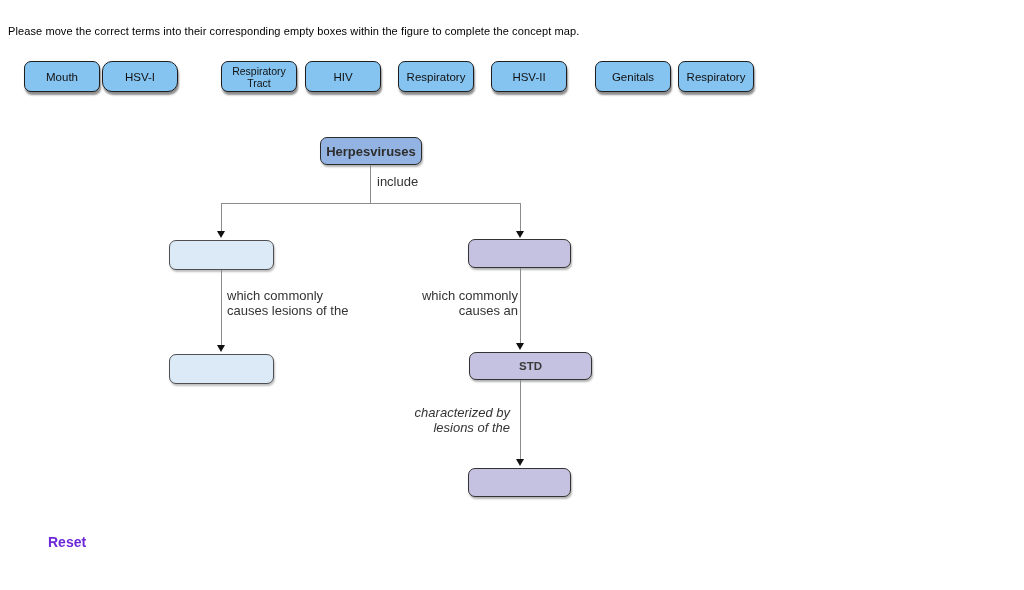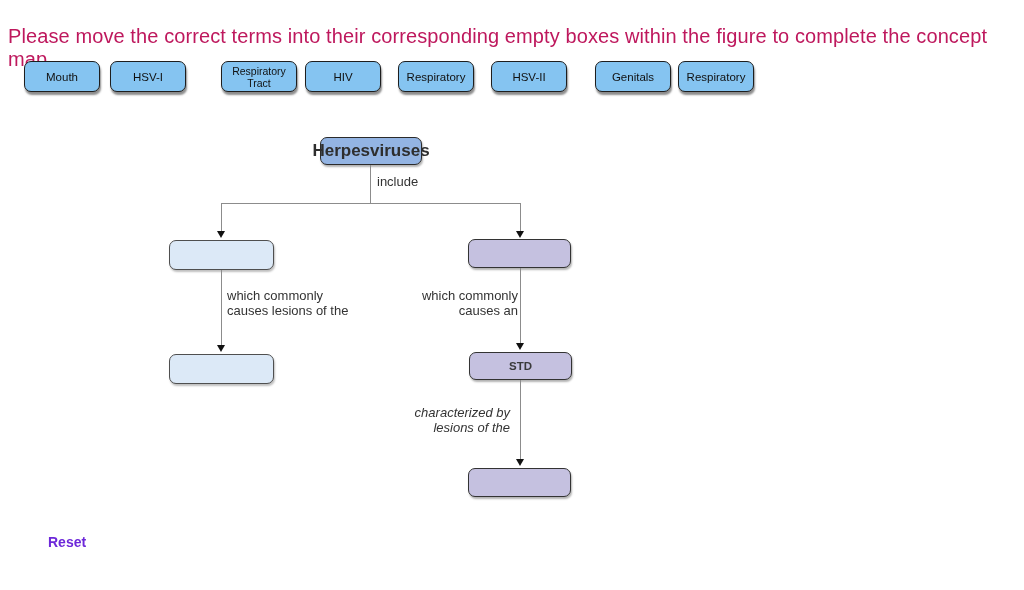--- a/index.html
+++ b/index.html
@@ -8,22 +8,22 @@
     width: 1024px;
     height: 590px;
     background: #ffffff;
     font-family: "Liberation Sans", sans-serif;
     overflow: hidden;
   }
   .instruction {
     position: absolute;
     left: 8px;
     top: 25px;
-    font-size: 20px;
-    color: #be185d;
+    font-size: 11px;
+    color: #000000;
     letter-spacing: 0.1px;
   }
   
   .chip {
     position: absolute;
     top: 61px;
     width: 76px;
     height: 31px;
     background: #85c4f1;
     border: 1.5px solid #1e1e1e;
@@ -50,21 +50,21 @@
     justify-content: center;
     font-size: 11.5px;
     color: #2e2e2e;
   }
   .node-root {
     left: 320px; top: 137px; width: 102px; height: 28px;
     background: #93b4e3;
     border: 1.6px solid #2b2b2b;
     box-shadow: 1px 2px 2px rgba(0,0,0,0.3);
     font-weight: bold;
-    font-size: 17px;
+    font-size: 13px;
   }
   .node-pale {
     background: #dce9f7;
     border: 1.5px solid #4f4f4f;
     box-shadow: 1px 2px 2px rgba(0,0,0,0.25);
   }
   .node-lavender {
     background: #c5c1e0;
     border: 1.6px solid #333333;
     box-shadow: 1px 2px 2px rgba(0,0,0,0.3);
@@ -99,21 +99,21 @@
 </style>
 </head>
 <body>
 
 <div id="screen">
 
   <div class="instruction">Please move the correct terms into their corresponding empty boxes within the figure to complete the concept map.</div>
 
   <div>
     <div class="chip" style="left:24px;">Mouth</div>
-    <div class="chip" style="left:110px;">HSV-I</div>
+    <div class="chip" style="left:102px;border-radius:10px;">HSV-I</div>
     <div class="chip two-line" style="left:221px;">Respiratory Tract</div>
     <div class="chip" style="left:305px;">HIV</div>
     <div class="chip" style="left:398px;">Respiratory</div>
     <div class="chip" style="left:491px;">HSV-II</div>
     <div class="chip" style="left:585px;margin-left:10px;">Genitals</div>
     <div class="chip" style="left:678px;">Respiratory</div>
   </div>
 
   <div>
 
@@ -134,21 +134,21 @@
     <div class="node node-pale" style="left:169px; top:354px; width:105px; height:30px;"></div>
 
     <div class="line" style="left:520px; top:203px; width:1px; height:29px;"></div>
     <div class="arrow-down" style="left:516px; top:231px;"></div>
     <div class="node node-lavender" style="left:468px; top:239px; width:103px; height:29px;"></div>
 
     <div class="line" style="left:520px; top:268px; width:1px; height:76px;"></div>
     <div class="edge-label align-right" style="left:408px; top:289px; width:110px;">which commonly
 causes an</div>
     <div class="arrow-down" style="left:516px; top:343px;"></div>
-    <div class="node node-lavender node-std" style="left:469px; top:352px; width:103px; height:28px;">STD</div>
+    <div class="node node-lavender node-std" style="left:469px; top:352px; width:123px; height:28px;">STD</div>
 
     <div class="line" style="left:520px; top:380px; width:1px; height:80px;"></div>
     <div class="edge-label align-right" style="left:400px; top:406px; width:110px;font-style:italic;">characterized by
 lesions of the</div>
     <div class="arrow-down" style="left:516px; top:459px;"></div>
     <div class="node node-lavender" style="left:468px; top:468px; width:103px; height:29px;"></div>
 
   </div>
 
   <div class="reset">Reset</div>

